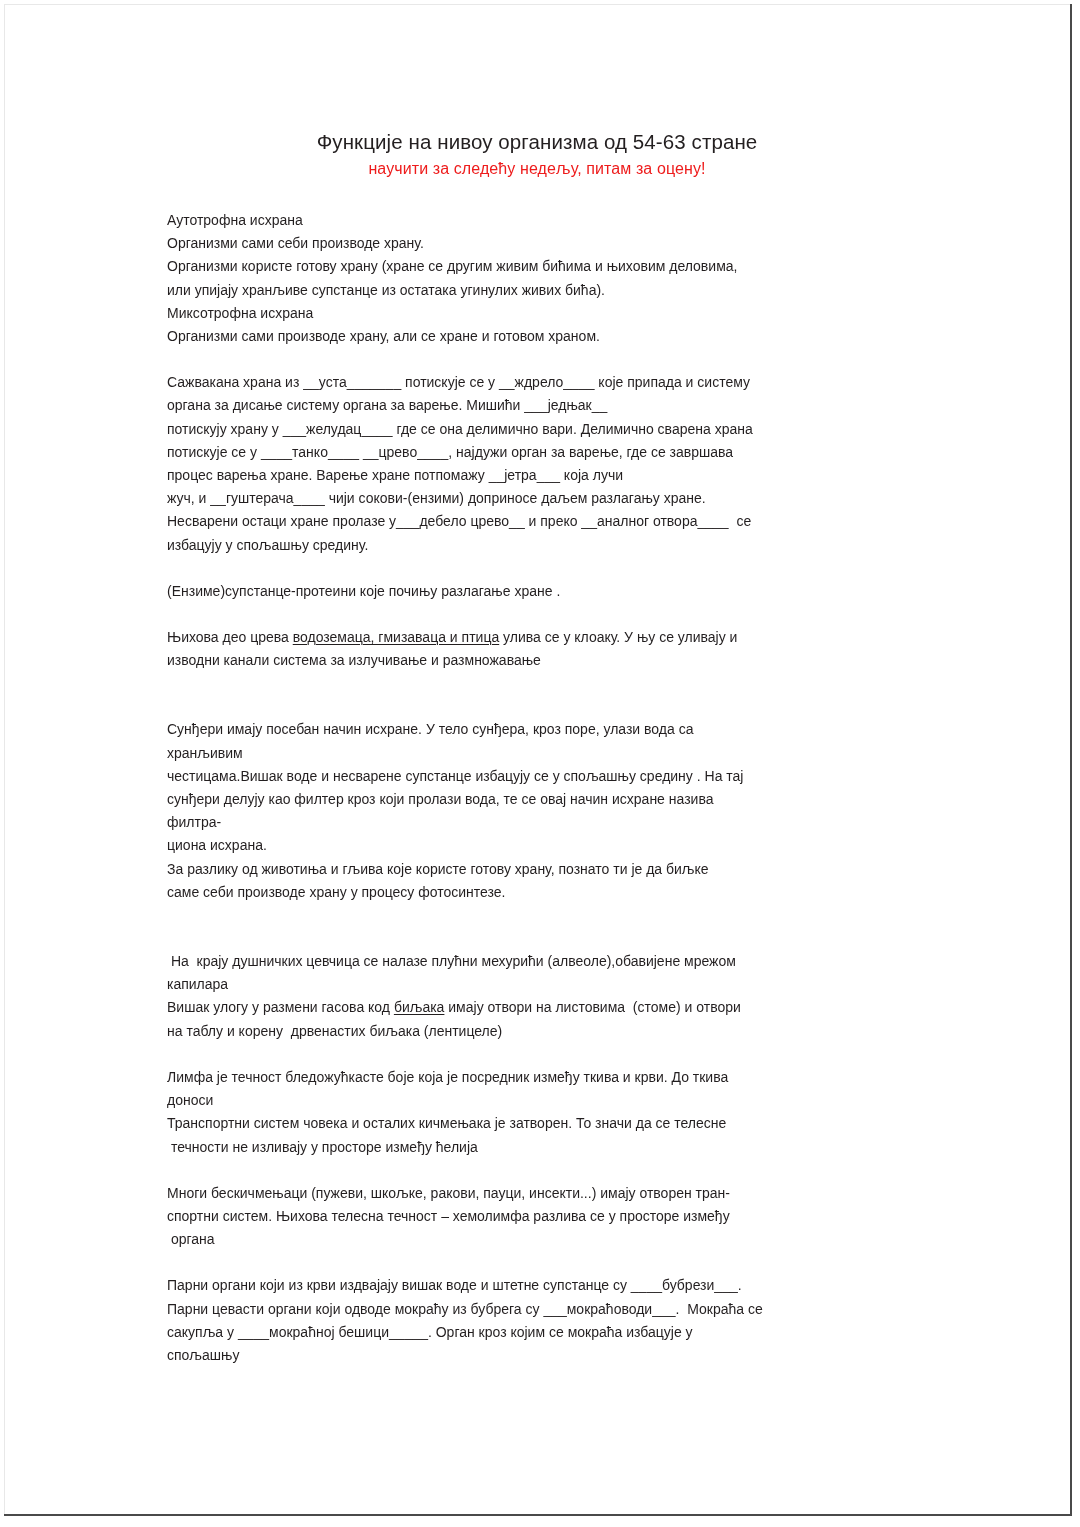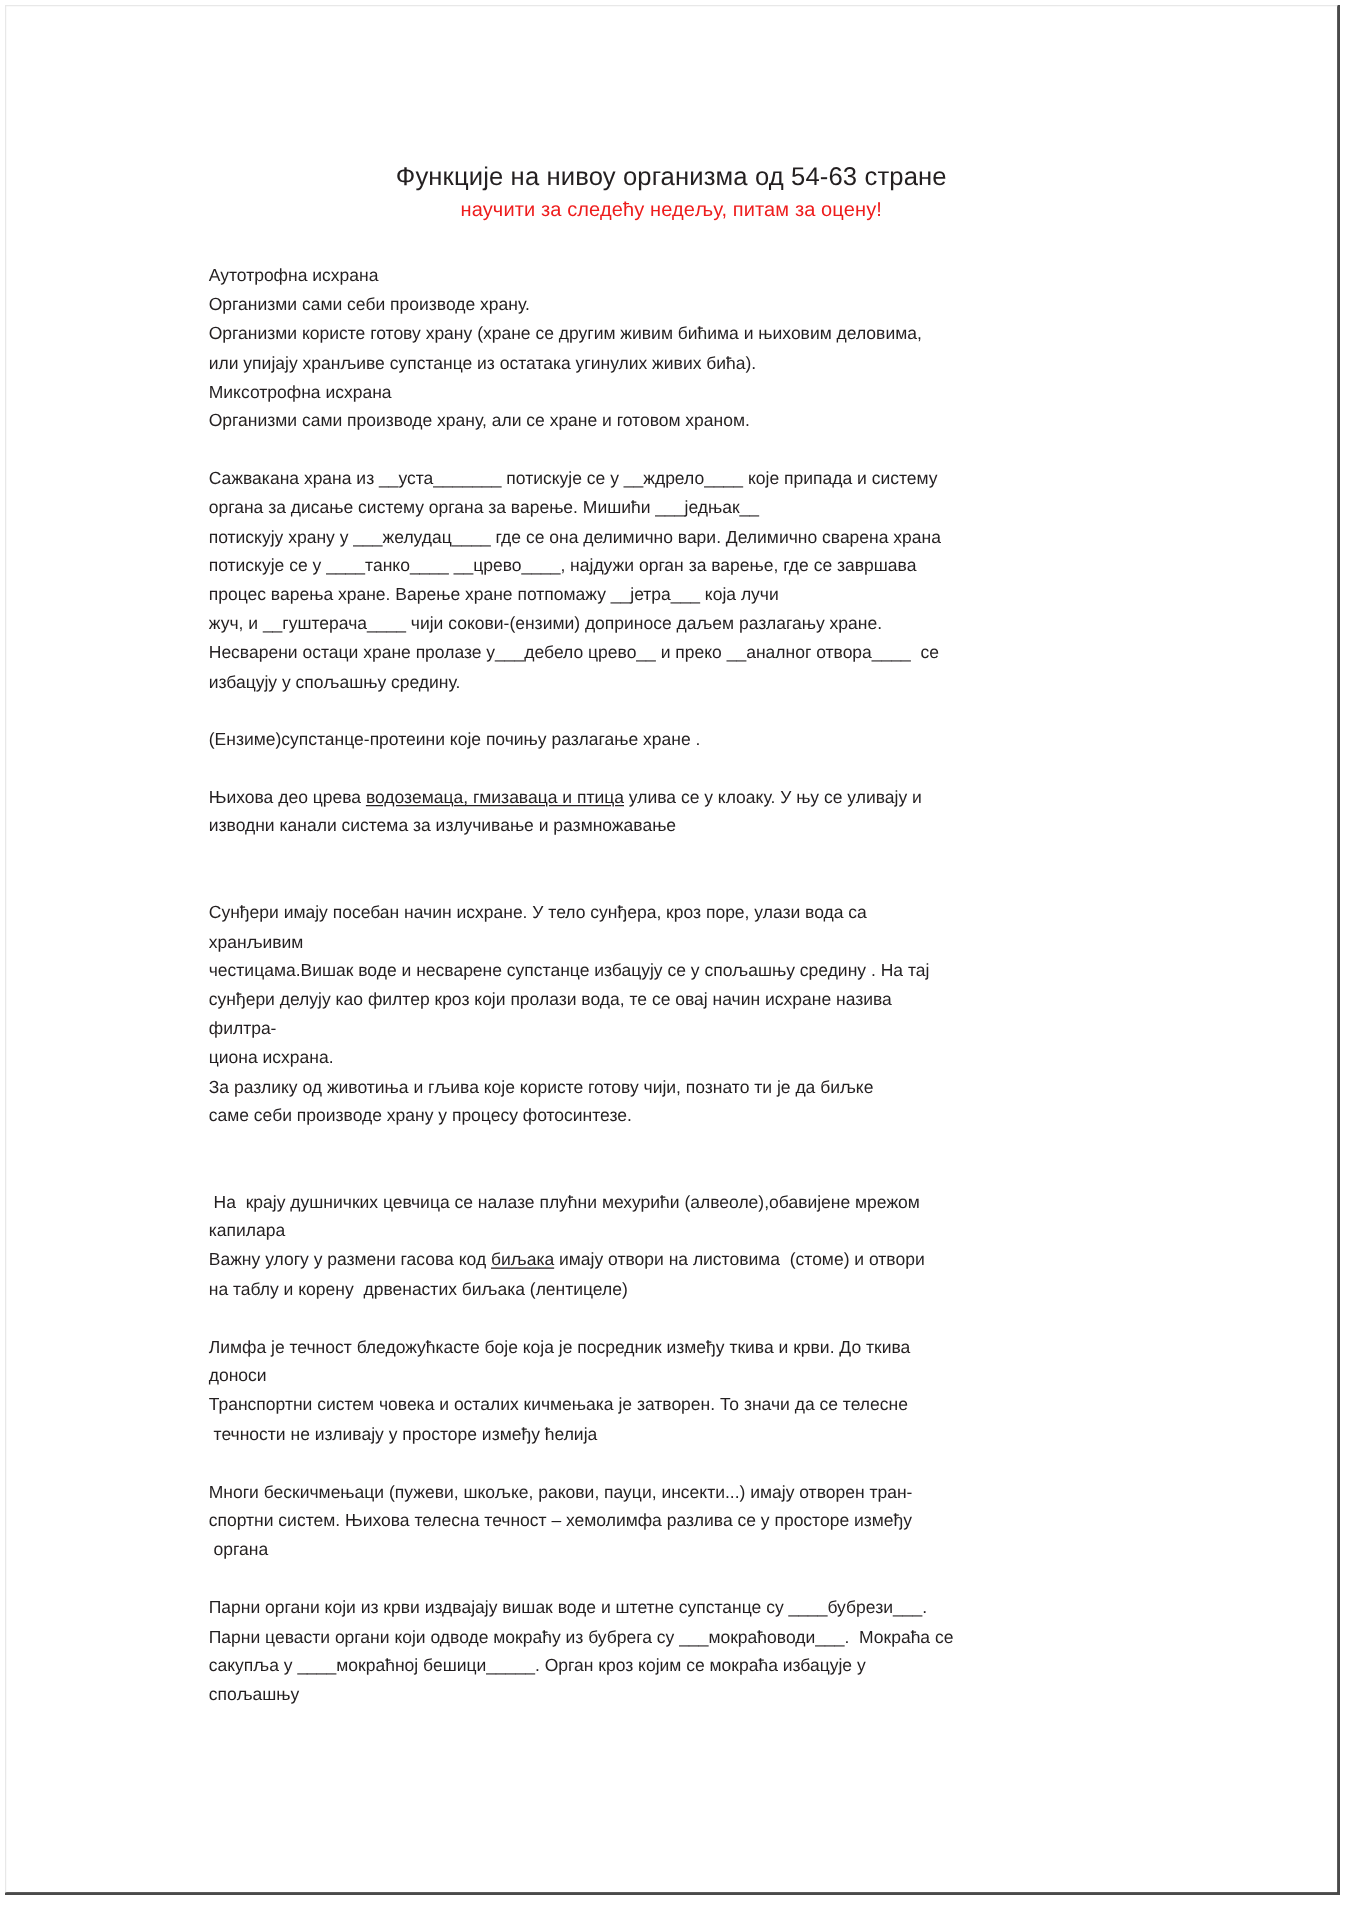--- a/index.html
+++ b/index.html
@@ -15,21 +15,21 @@
     -webkit-font-smoothing: antialiased;
   }
 
   
   .page-sheet {
     position: absolute;
     left: 4px;
     top: 4px;
     width: 1068px;
     height: 1512px;
-    background: #000000;
+    background: #4c1d95;
     border-right: 2px solid #4a4a4a;
     border-bottom: 2px solid #4a4a4a;
     box-sizing: border-box;
     overflow: hidden;
   }
   .page-inner {
     position: absolute;
     left: 0;
     top: 0;
     width: 1066px;
@@ -138,30 +138,30 @@
 
     <div class="gap-2"></div>
 
     <div class="para">
       <span class="line">Сунђери имају посебан начин исхране. У тело сунђера, кроз поре, улази вода са</span>
       <span class="line">хранљивим</span>
       <span class="line">честицама.Вишак воде и несварене супстанце избацују се у спољашњу средину . На тај</span>
       <span class="line">сунђери делују као филтер кроз који пролази вода, те се овај начин исхране назива</span>
       <span class="line">филтра-</span>
       <span class="line">циона исхрана.</span>
-      <span class="line">За разлику од животиња и гљива које користе готову чији, познато ти је да биљке</span>
+      <span class="line">За разлику од животиња и гљива које користе готову храну, познато ти је да биљке</span>
       <span class="line">саме себи производе храну у процесу фотосинтезе.</span>
     </div>
 
     <div class="gap-2"></div>
 
     <div class="para">
       <span class="line"> На  крају душничких цевчица се налазе плућни мехурићи (алвеоле),обавијене мрежом</span>
       <span class="line">капилара</span>
-      <span class="line"><span>Важну улогу у размени гасова код </span><span class="u">биљака</span><span> имају отвори на листовима  (стоме) и отвори</span></span>
+      <span class="line"><span>Вишак улогу у размени гасова код </span><span class="u">биљака</span><span> имају отвори на листовима  (стоме) и отвори</span></span>
       <span class="line">на таблу и корену  дрвенастих биљака (лентицеле)</span>
     </div>
 
     <div class="gap-1"></div>
 
     <div class="para">
       <span class="line">Лимфа је течност бледожућкасте боје која је посредник између ткива и крви. До ткива</span>
       <span class="line">доноси</span>
       <span class="line">Транспортни систем човека и осталих кичмењака је затворен. То значи да се телесне</span>
       <span class="line"> течности не изливају у просторе између ћелија</span>

